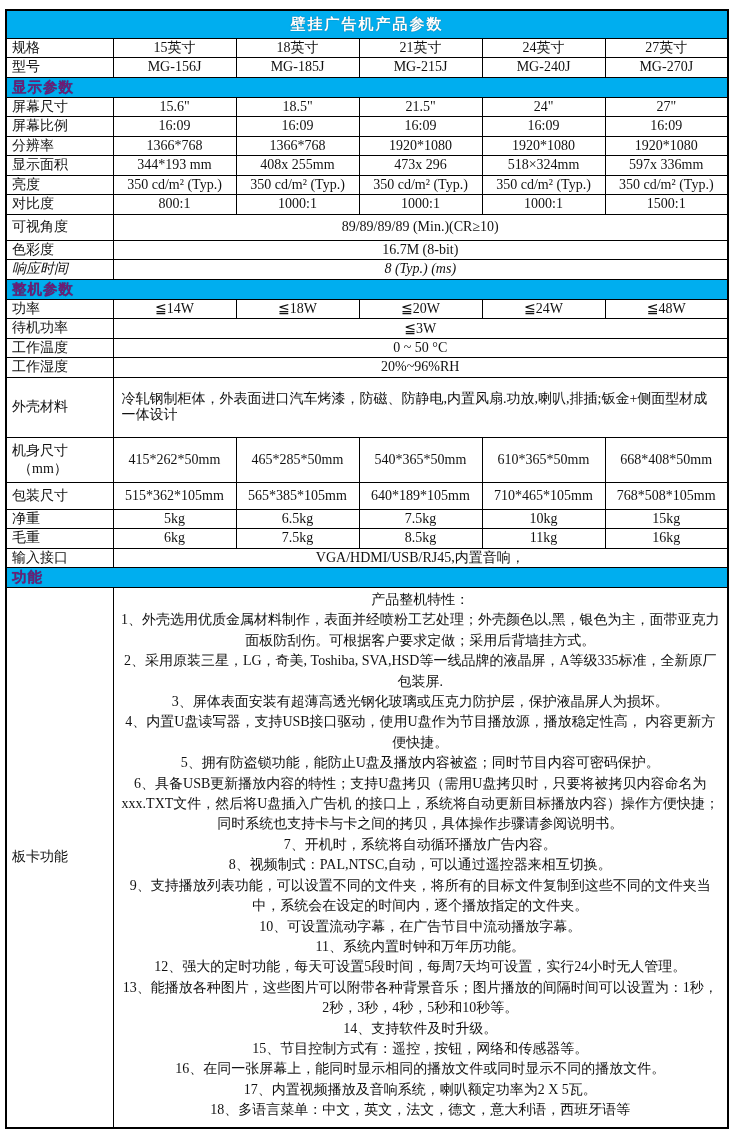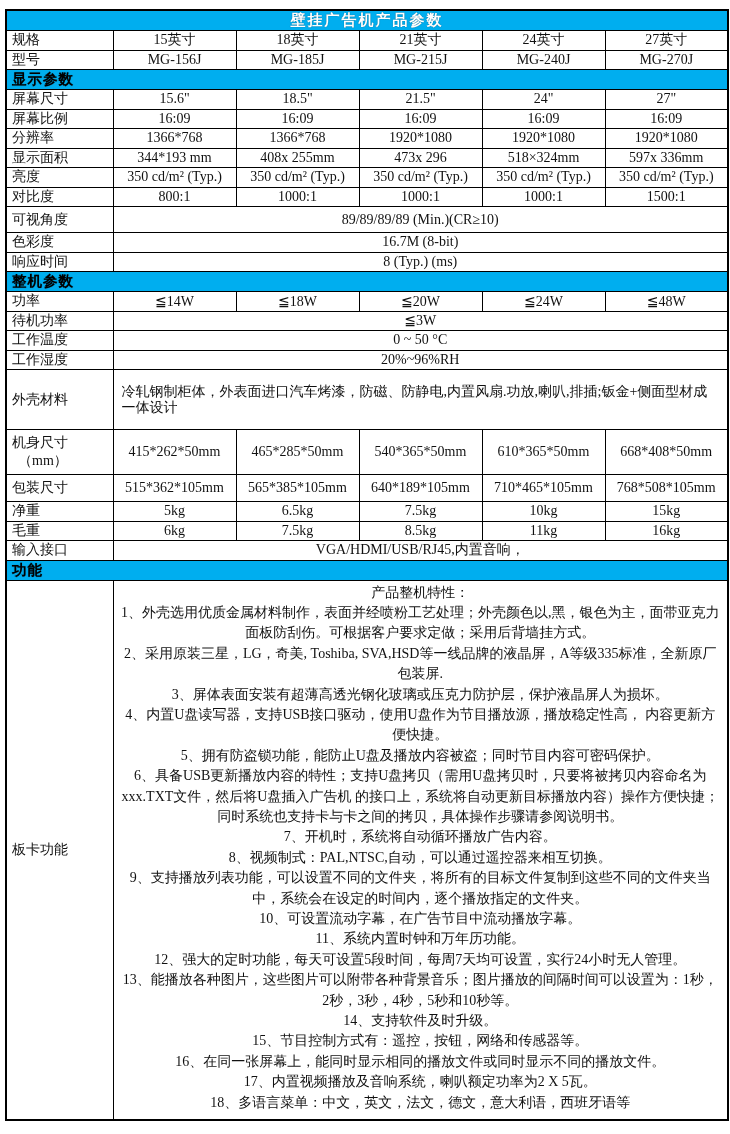--- a/index.html
+++ b/index.html
@@ -19,21 +19,21 @@
     border:1px solid var(--border);
     font-size:14px; padding:0 2px; overflow:hidden;
     vertical-align:middle;
   }
   .title-cell {
     background:var(--accent); color:#ffffff; font-weight:bold;
     text-align:center; font-size:15px; letter-spacing:2px;
     text-shadow:0 0 1px rgba(0,0,0,.55);
   }
   .section-cell {
-    background:var(--accent); color:#000000; font-weight:bold;
+    background:var(--accent); color:#701a75; font-weight:bold;
     text-align:left; padding-left:5px; font-size:14.5px; letter-spacing:1px;
     text-shadow:0 0 1px rgba(0,0,0,.45);
   }
   .label-cell { text-align:left; padding-left:5px; }
   .label-line2 { padding-left:6px; }
   .value-cell { text-align:center; }
   .left-value { text-align:left; padding:4px 8px; line-height:16px; }
   .features-cell { vertical-align:top; text-align:center; padding:2px 6px 6px 6px; }
   .feat-line { line-height:20.4px; white-space:normal; }
 </style>
@@ -43,21 +43,21 @@
 <table class="spec">
   <colgroup>
     <col style="width:107px">
     <col style="width:123px">
     <col style="width:123px">
     <col style="width:123px">
     <col style="width:123px">
     <col style="width:123px">
   </colgroup>
   <tbody id="spec-tbody">
-      <tr style="height: 20px;">
+      <tr style="height: 28px;">
         <td class="title-cell" colspan="6">壁挂广告机产品参数</td>
       </tr>
       <tr style="height: 19.5px;">
         <td class="label-cell">规格</td>
         <td class="value-cell">15英寸</td>
         <td class="value-cell">18英寸</td>
         <td class="value-cell">21英寸</td>
         <td class="value-cell">24英寸</td>
         <td class="value-cell">27英寸</td>
       </tr>
@@ -121,21 +121,21 @@
         <td class="value-cell">1500:1</td>
       </tr>
       <tr style="height: 26px;">
         <td class="label-cell">可视角度</td>
         <td class="value-cell" colspan="5">89/89/89/89 (Min.)(CR≥10)</td>
       </tr>
       <tr style="height: 19.5px;">
         <td class="label-cell">色彩度</td>
         <td class="value-cell" colspan="5">16.7M (8-bit)</td>
       </tr>
-      <tr style="height: 19.5px;">
+      <tr style="height: 19.5px; font-style: italic;">
         <td class="label-cell">响应时间</td>
         <td class="value-cell" colspan="5">8 (Typ.) (ms)</td>
       </tr>
       <tr style="height: 20px;">
         <td class="section-cell" colspan="6">整机参数</td>
       </tr>
       <tr style="height: 19.5px;">
         <td class="label-cell">功率</td>
         <td class="value-cell">≦14W</td>
         <td class="value-cell">≦18W</td>

